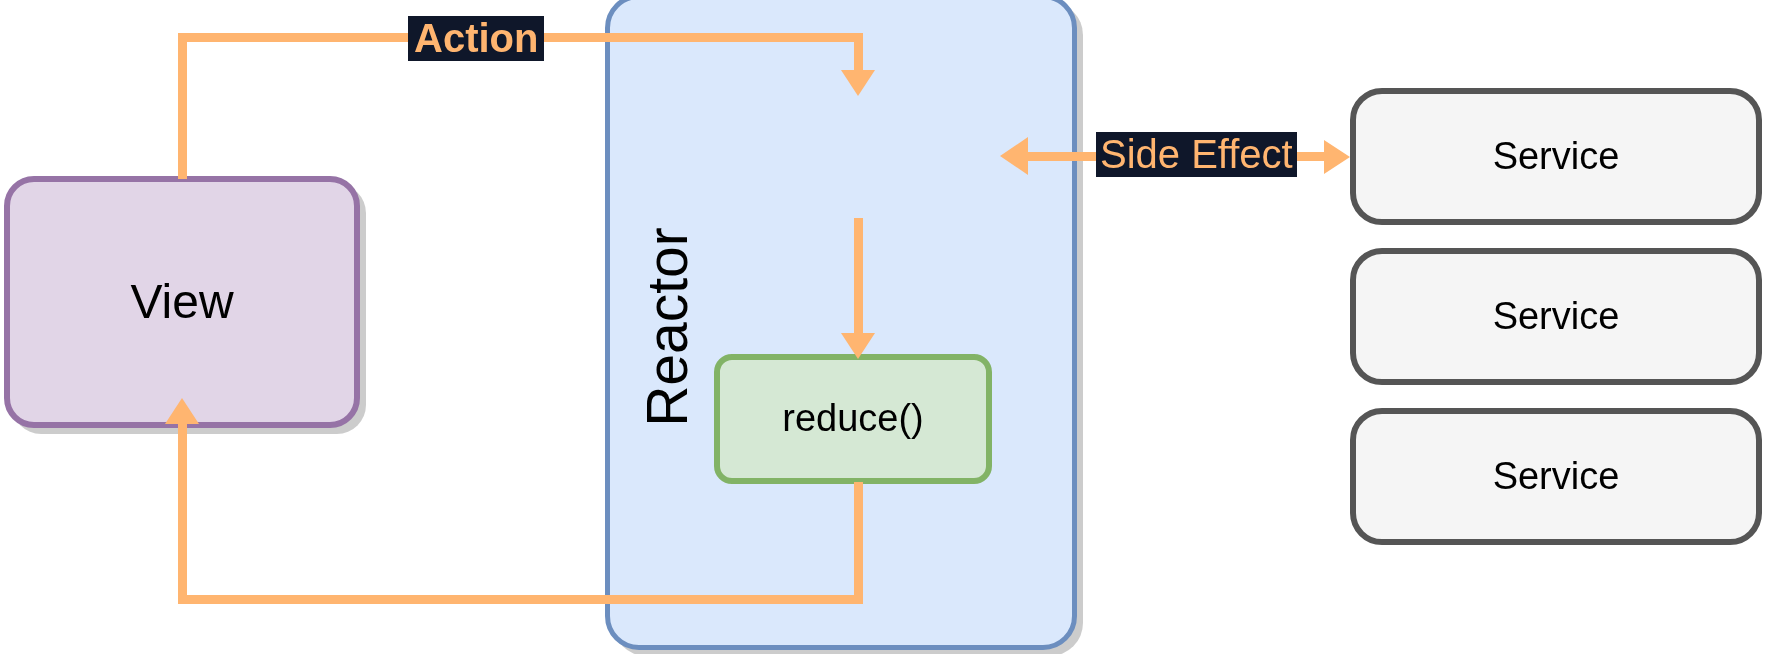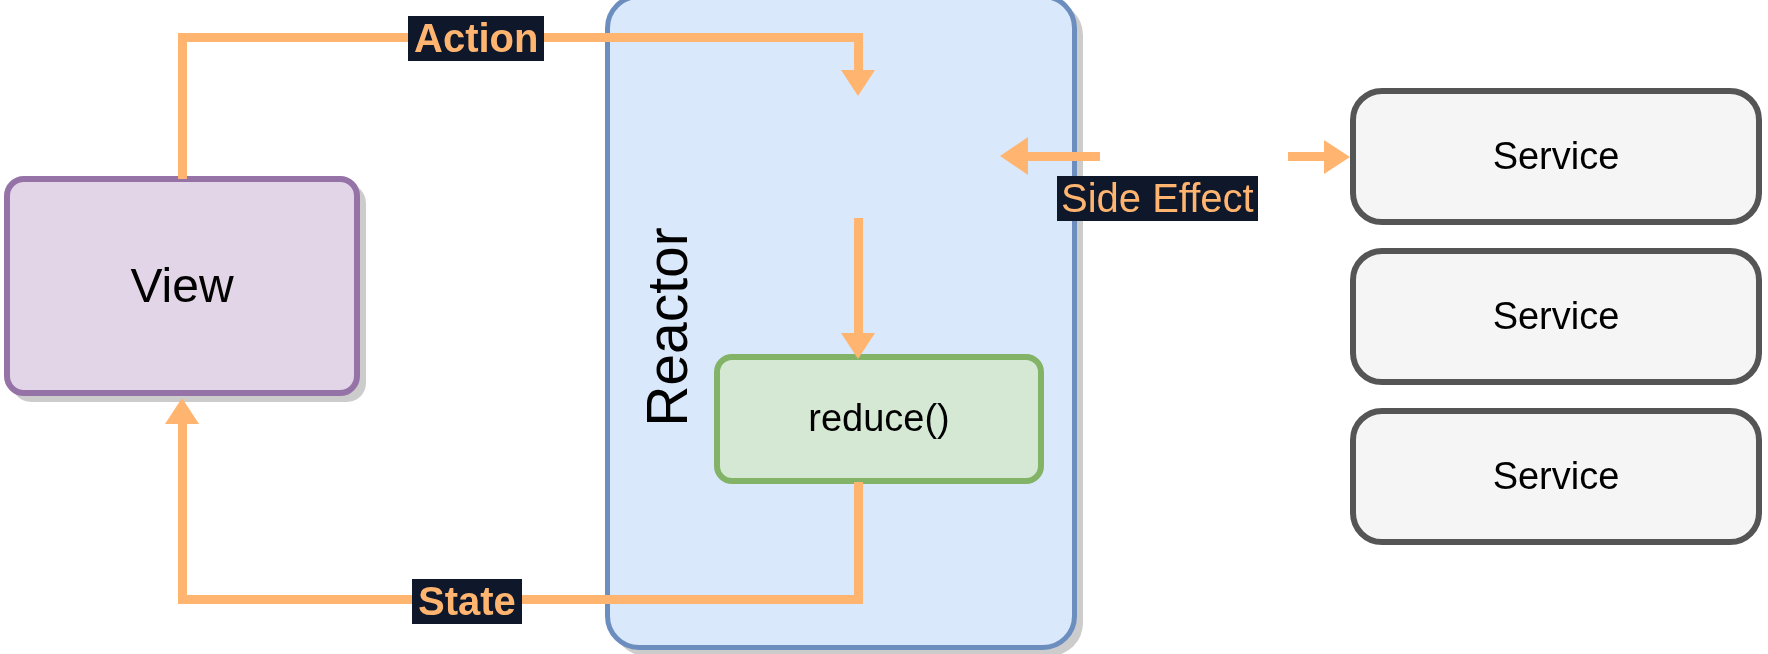--- a/index.html
+++ b/index.html
@@ -61,24 +61,24 @@
     font-size: 57px;
     color: #000000;
     letter-spacing: 0px;
   }
 
   
   .view-box {
     left: 4px;
     top: 176px;
     width: 356px;
-    height: 220px;
+    height: 252px;
     background: #e1d5e7;
     border: 6px solid #9673a6;
-    border-radius: 20px;
+    border-radius: 30px;
     font-size: 48px;
     box-shadow: 7px 7px 0 -1px rgba(0,0,0,0.20);
     z-index: 3;
   }
 
   
   .mutate-box {
     left: 714px;
     top: 94px;
     width: 286px;
@@ -87,21 +87,21 @@
     border: 6px solid #d79b00;
     border-radius: 18px;
     font-size: 38px;
     z-index: 5;
   }
 
   
   .reduce-box {
     left: 714px;
     top: 354px;
-    width: 330px;
+    width: 278px;
     height: 130px;
     background: #d5e8d4;
     border: 6px solid #82b366;
     border-radius: 18px;
     font-size: 38px;
     z-index: 5;
   }
 
   
   .service-box {
@@ -176,26 +176,25 @@
     padding: 0 6px;
   }
   .label-mutation {
     left: 761px;
     top: 267px;
     font-size: 40px;
     padding: 0 6px;
     background: #dae8fc;
   }
   .label-sideeffect {
-    left: 1057px;
+    left: 1096px;
     top: 132px;
     font-size: 40px;
     font-weight: normal;
     padding: 0 4px;
-    margin-top: 44px;
   }
 </style>
 </head>
 <body>
 
 <div id="canvas">
 
   <div class="node reactor-container"></div>
 
   <div class="reactor-label">
@@ -217,21 +216,20 @@
   <div class="arrow-head ah-down" style="left:841px; top:70px;"></div>
   <div class="edge-label bold label-action">Action</div>
 
   <div class="seg seg-v" style="left:854px; top:218px; height:128px;"></div>
   <div class="arrow-head ah-down" style="left:841px; top:333px;"></div>
 
   <div class="seg seg-v" style="left:854px; top:482px; height:122px;"></div>
   <div class="seg seg-h" style="left:178px; top:595px; width:685px;"></div>
   <div class="seg seg-v" style="left:178px; top:424px; height:175px;"></div>
   <div class="arrow-head ah-up" style="left:165px; top:398px;"></div>
-  <div class="edge-label bold label-state">State</div>
 
   <div class="seg seg-h" style="left:1028px; top:152px; width:72px;"></div>
   <div class="arrow-head ah-left" style="left:1000px; top:137px;"></div>
   <div class="seg seg-h" style="left:1288px; top:152px; width:40px;"></div>
   <div class="arrow-head ah-right" style="left:1324px; top:140px;"></div>
   <div class="edge-label label-sideeffect">Side Effect</div>
 
 </div>
 
 </body></html>

